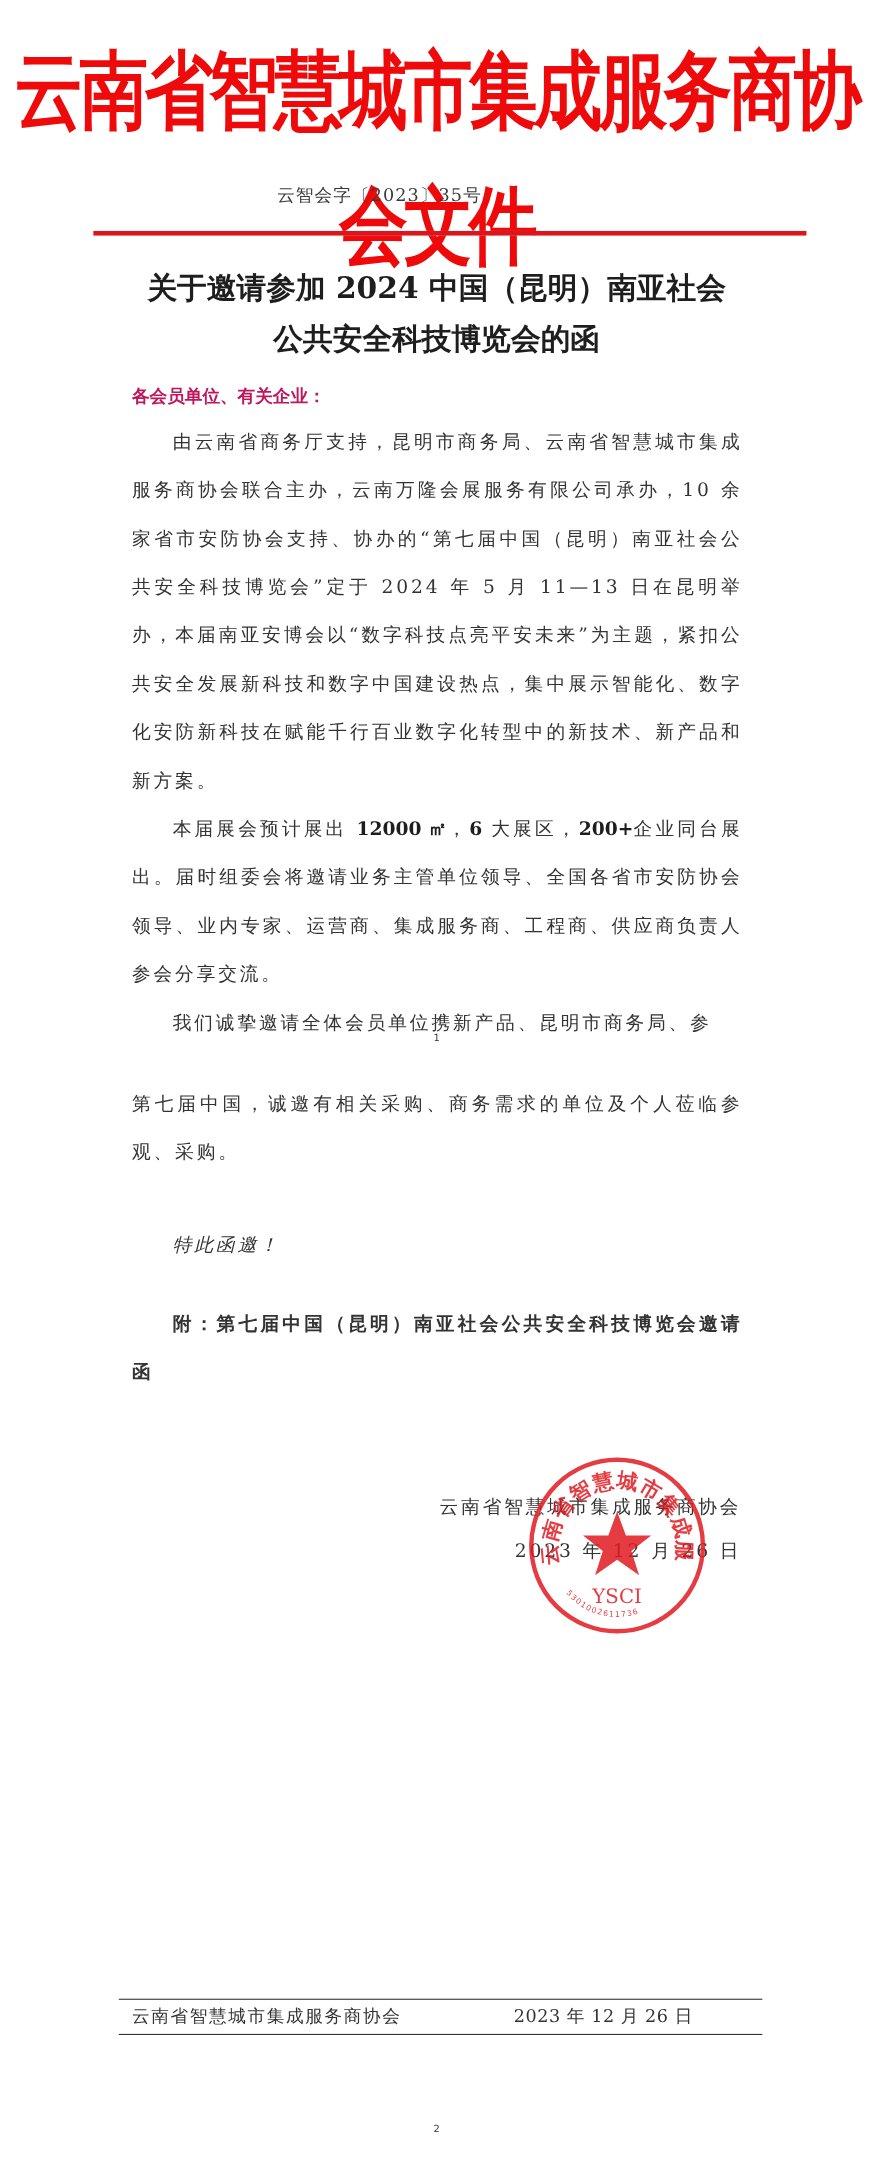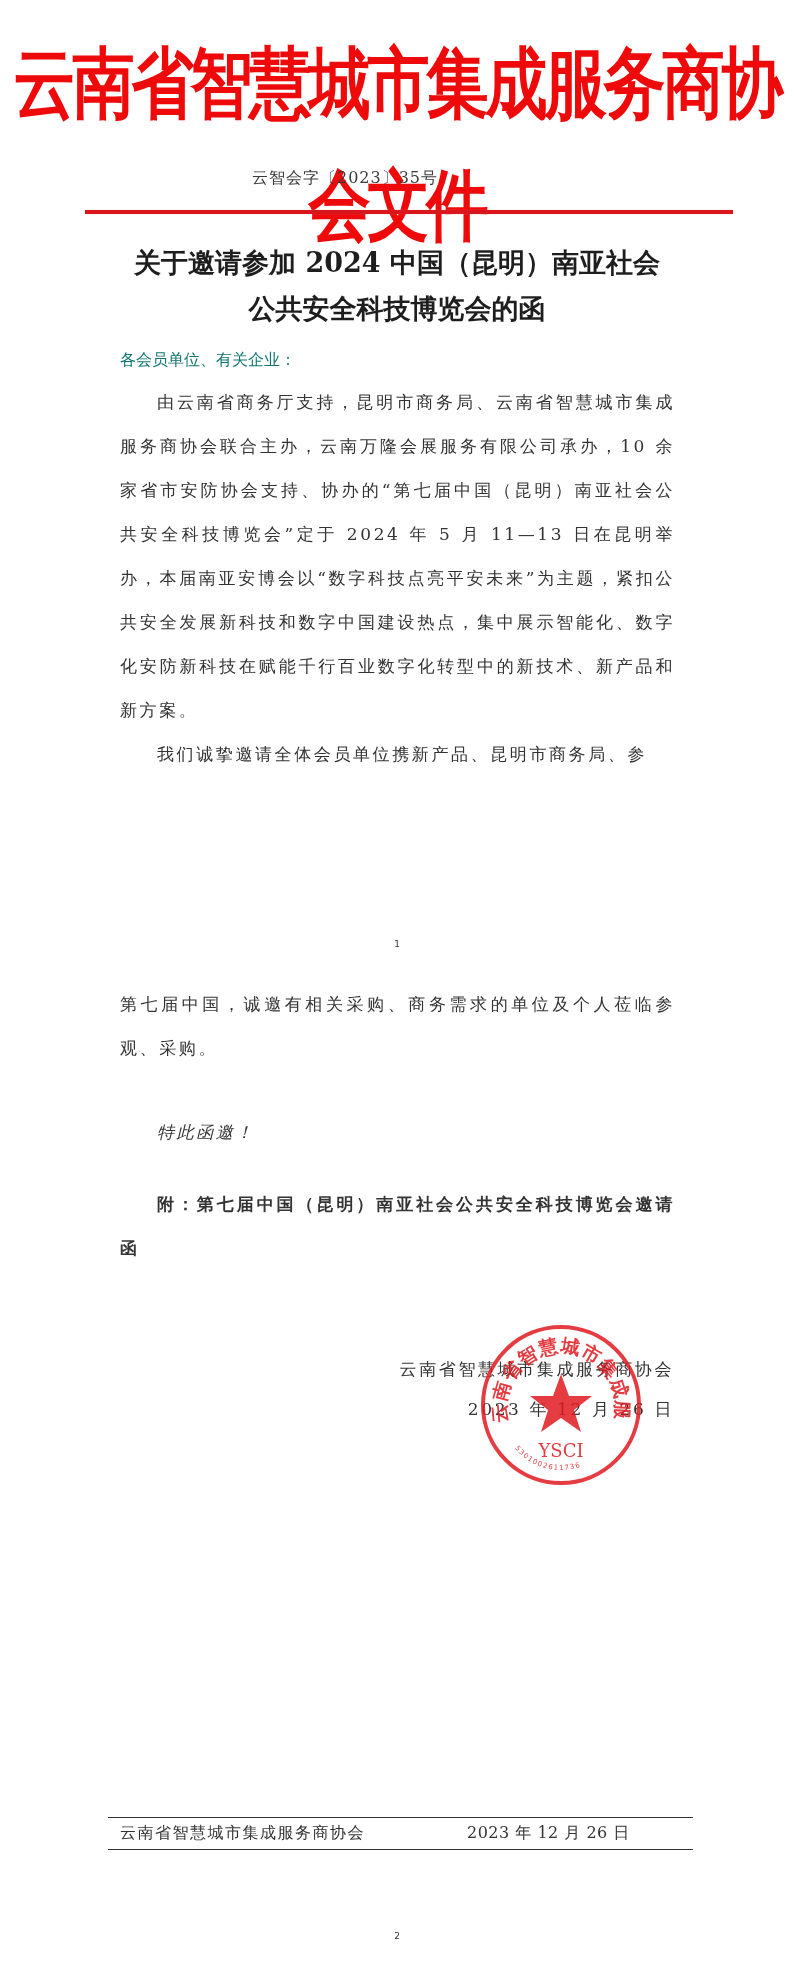--- a/index.html
+++ b/index.html
@@ -46,22 +46,22 @@
       left: 90px; width: 614px; top: 240px;
       text-align: center;
       font-size: 27px;
       font-weight: bold;
       line-height: 46px;
       color: #1e1e1e;
     }
     .salutation {
       left: 120px; top: 350px;
       font-size: 16px;
-      font-weight: normal;
-      color: #0f766e;
+      font-weight: bold;
+      color: #be185d;
       font-family: "DejaVu Sans", "Liberation Sans", sans-serif;
     }
 
     .body-text {
       left: 120px; width: 555px;
       font-size: 17px;
       line-height: 44px;
       letter-spacing: 2.6px;
       text-align: justify;
       color: #333333;
@@ -123,20 +123,21 @@
 
 <div class="abs title">
   <div>关于邀请参加 2024 中国（昆明）南亚社会</div>
   <div>公共安全科技博览会的函</div>
 </div>
 
 <div class="abs salutation">各会员单位、有关企业：</div>
 
 <div class="abs body-text" style="top:380px;">
   <p class="para indent">由云南省商务厅支持，昆明市商务局、云南省智慧城市集成服务商协会联合主办，云南万隆会展服务有限公司承办，10 余家省市安防协会支持、协办的“第七届中国（昆明）南亚社会公共安全科技博览会”定于 2024 年 5 月 11—13 日在昆明举办，本届南亚安博会以“数字科技点亮平安未来”为主题，紧扣公共安全发展新科技和数字中国建设热点，集中展示智能化、数字化安防新科技在赋能千行百业数字化转型中的新技术、新产品和新方案。</p>
+  <p class="para indent"><span>本届展会预计展出 </span><span class="bold">12000 ㎡</span><span>，</span><span class="bold">6</span><span> 大展区，</span><span class="bold">200+</span><span>企业同台展出。届时组委会将邀请业务主管单位领导、全国各省市安防协会领导、业内专家、运营商、集成服务商、工程商、供应商负责人参会分享交流。</span></p>
   <p class="para indent">我们诚挚邀请全体会员单位携新产品、昆明市商务局、参</p>
 </div>
 
 <div class="abs page-num" style="top:939px;">1</div>
 
 <div class="abs body-text" style="top:982px;">
   <p class="para">第七届中国，诚邀有相关采购、商务需求的单位及个人莅临参观、采购。</p>
 </div>
 
 <div class="abs body-text indent" style="top:1110px;font-style:italic;">特此函邀！</div>

